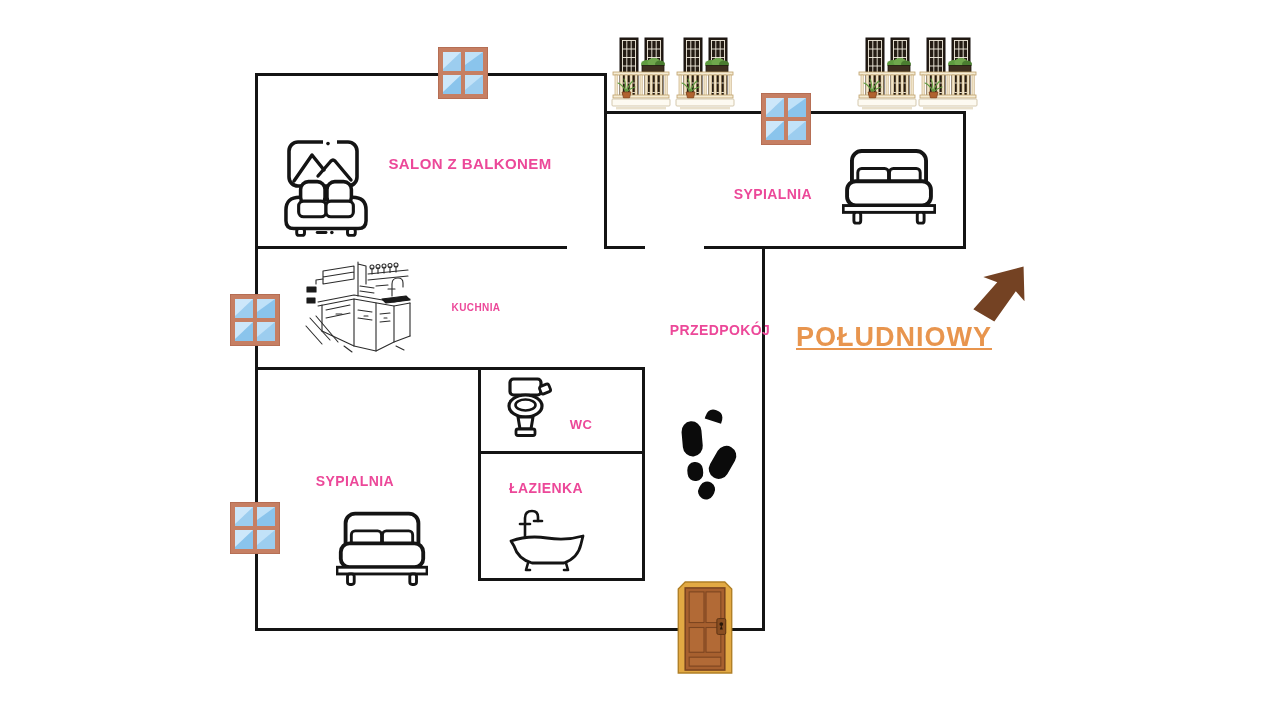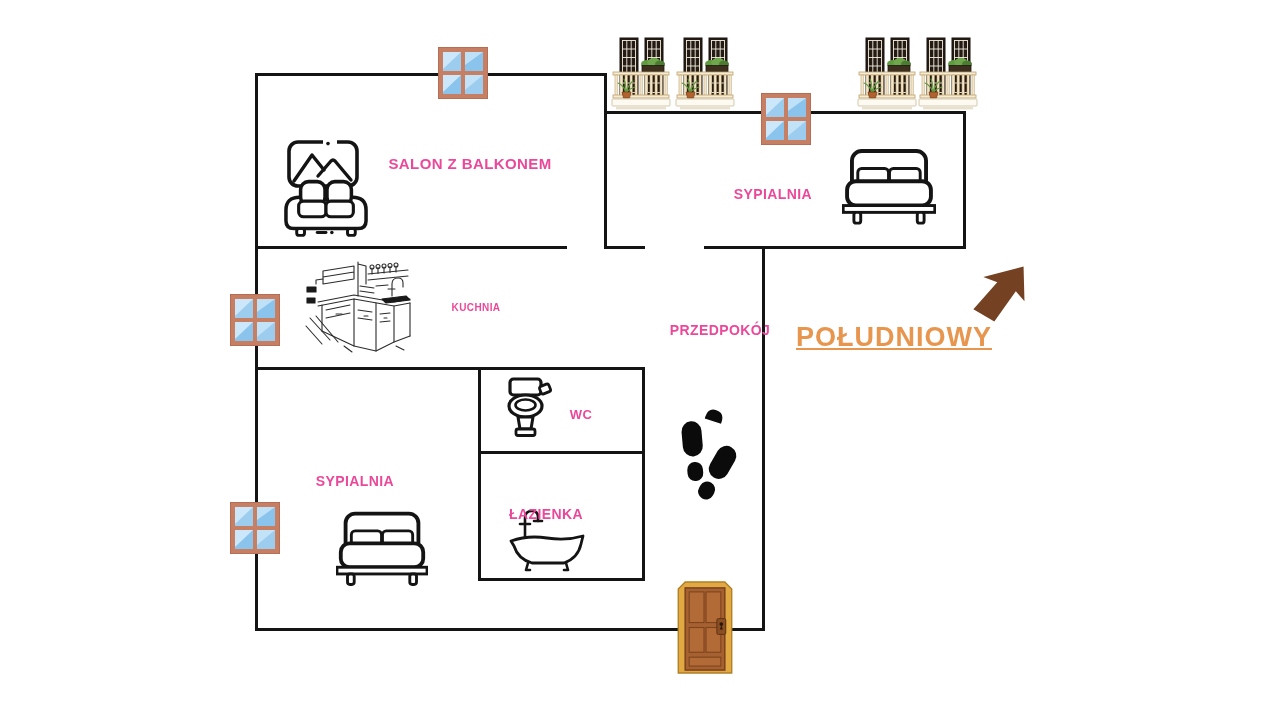--- a/index.html
+++ b/index.html
@@ -280,22 +280,22 @@
       <use href="#sym-footprints"></use>
     </svg>
   <svg class="icon" style="left:676px;top:581px;" width="58" height="93">
       <use href="#sym-door"></use>
     </svg>
 
   <div class="room-label" style="left:470px;top:163px;font-size:15px;">SALON Z BALKONEM</div>
   <div class="room-label" style="left:773px;top:194px;font-size:14px;">SYPIALNIA</div>
   <div class="room-label" style="left:476px;top:307px;font-size:10px;">KUCHNIA</div>
   <div class="room-label" style="left:704px;top:330px;font-size:14px;margin-left:16px;">PRZEDPOKÓJ</div>
-  <div class="room-label" style="left:581px;top:414px;font-size:13px;">WC</div>
-  <div class="room-label" style="left:546px;top:514px;font-size:14px;">ŁAZIENKA</div>
+  <div class="room-label" style="left:581px;top:424px;font-size:13px;">WC</div>
+  <div class="room-label" style="left:546px;top:488px;font-size:14px;">ŁAZIENKA</div>
   <div class="room-label" style="left:355px;top:481px;font-size:14px;">SYPIALNIA</div>
 
   <svg class="icon" style="left:972px;top:258px;" width="64" height="70">
       <use href="#sym-arrow"></use>
     </svg>
   <div class="compass-text">
     <div>POŁUDNIOWY</div>
   </div>
 
 </div>

